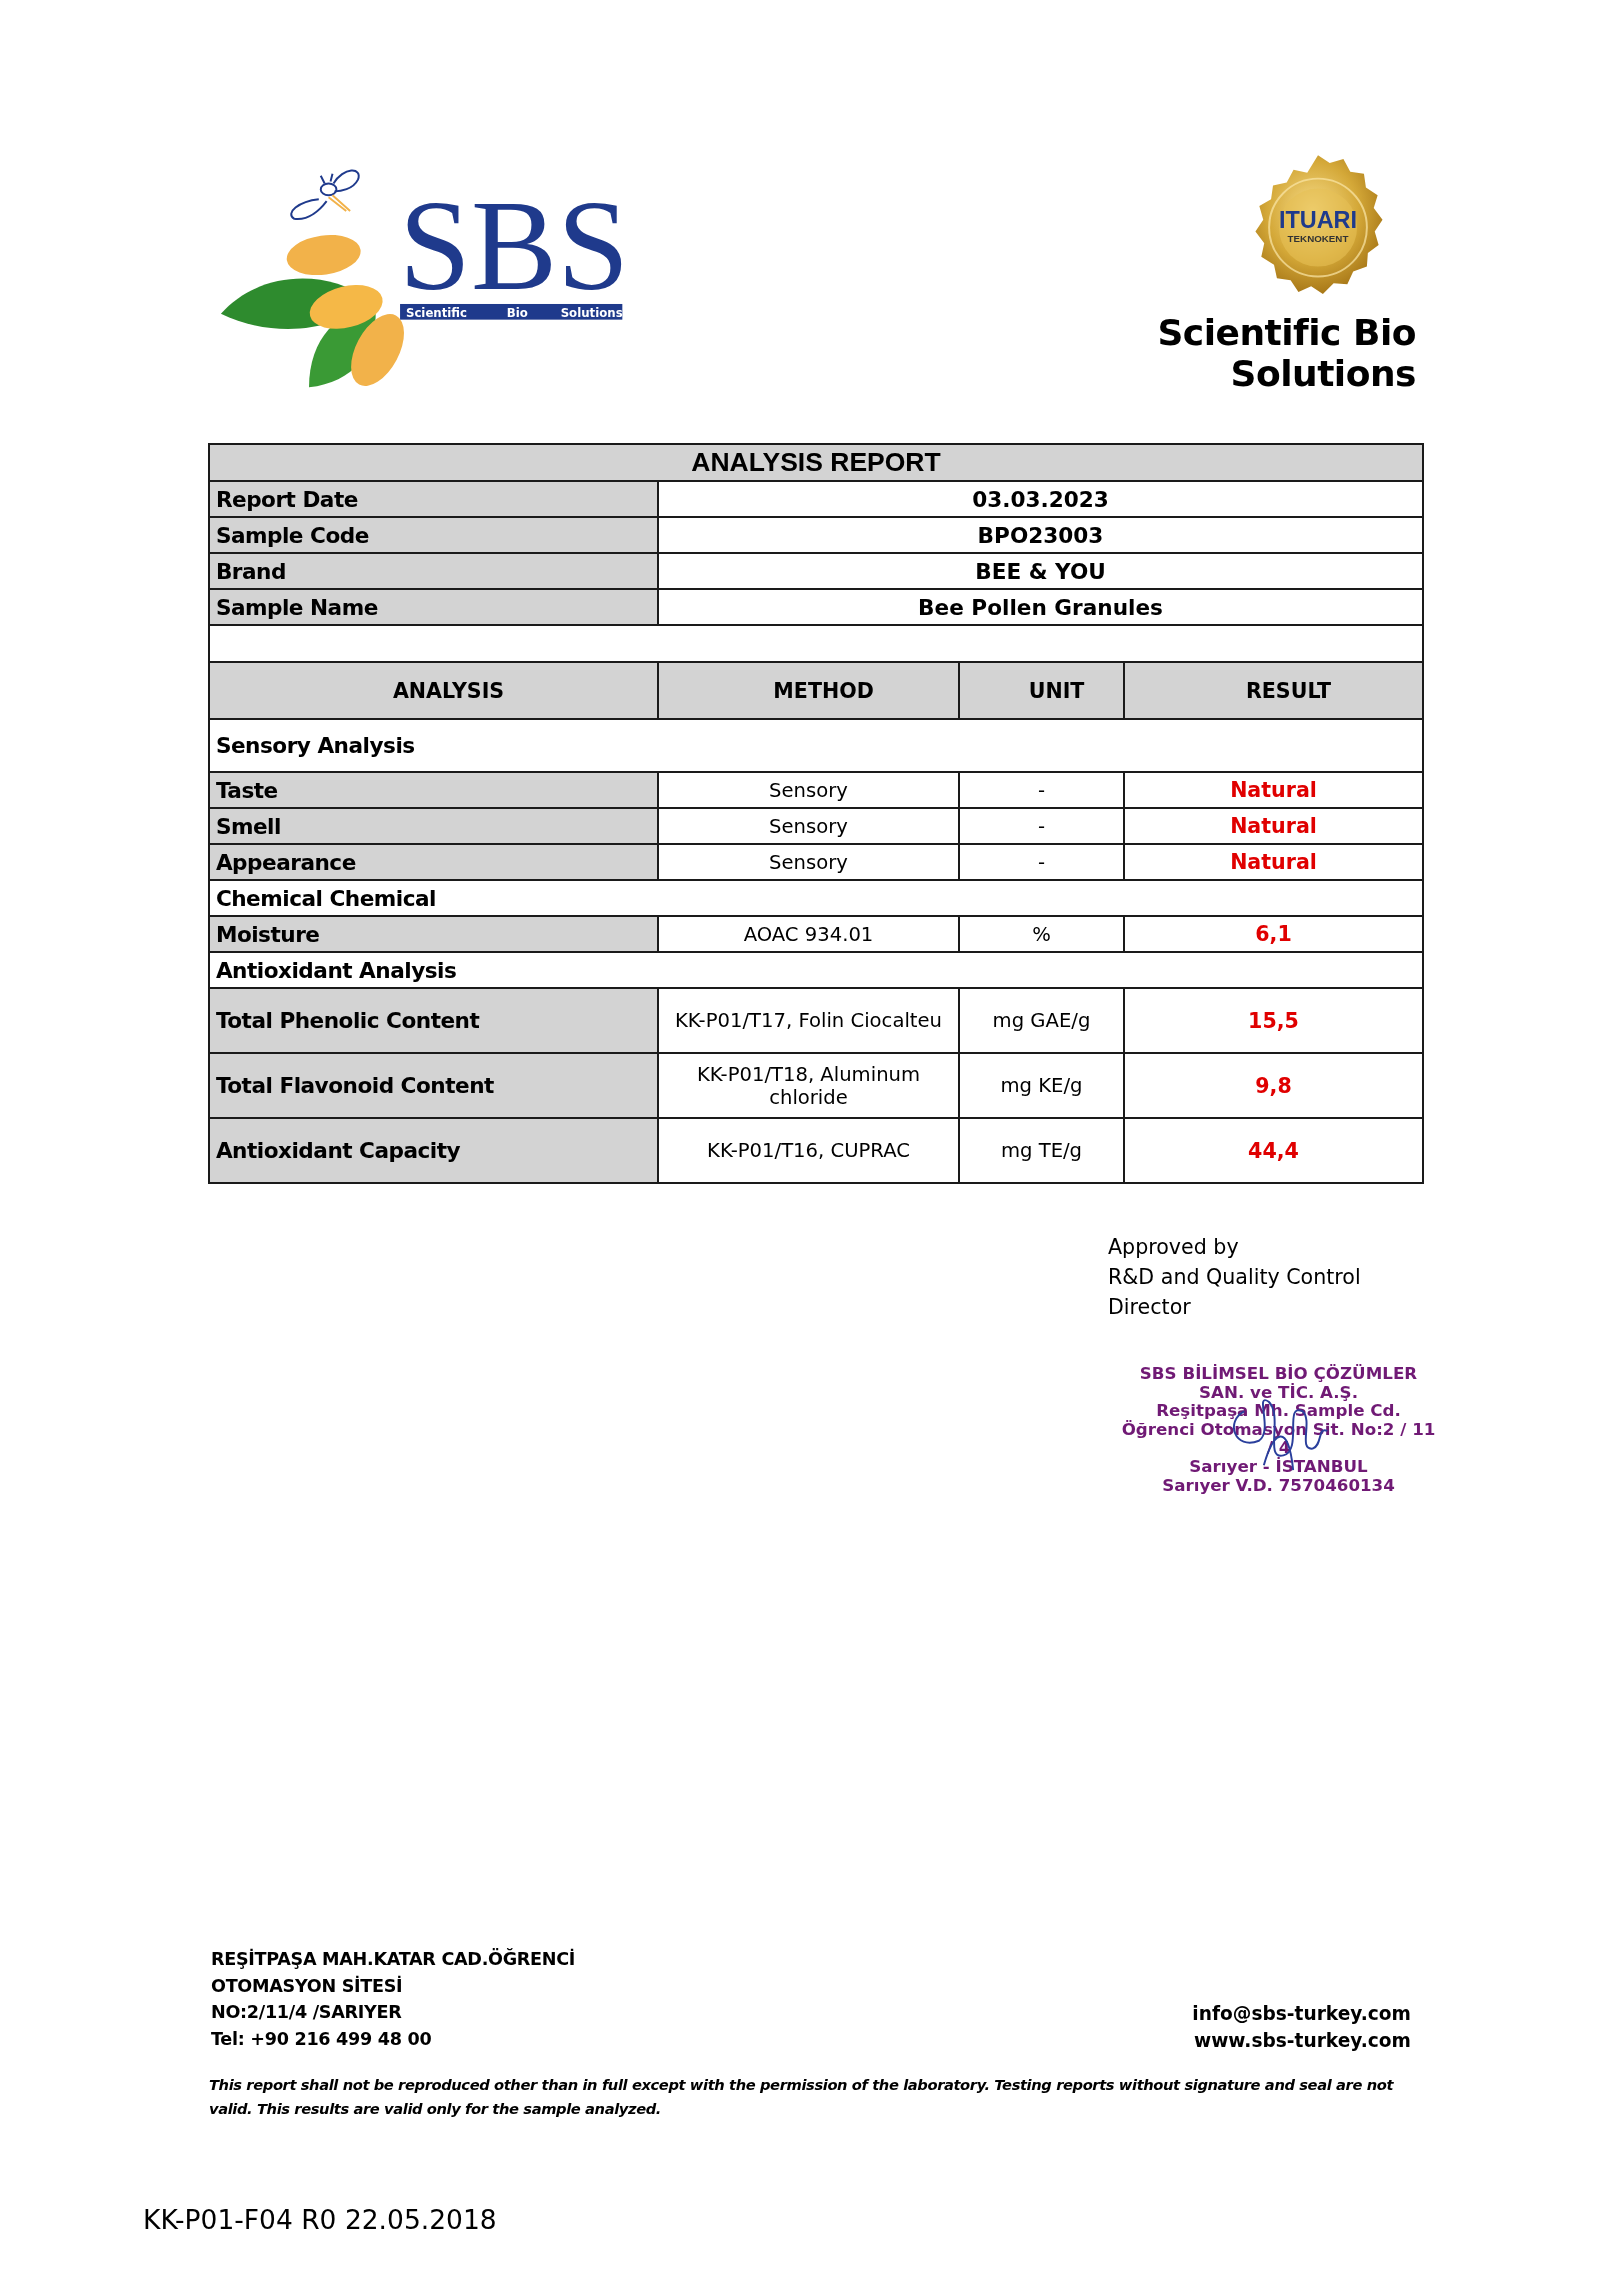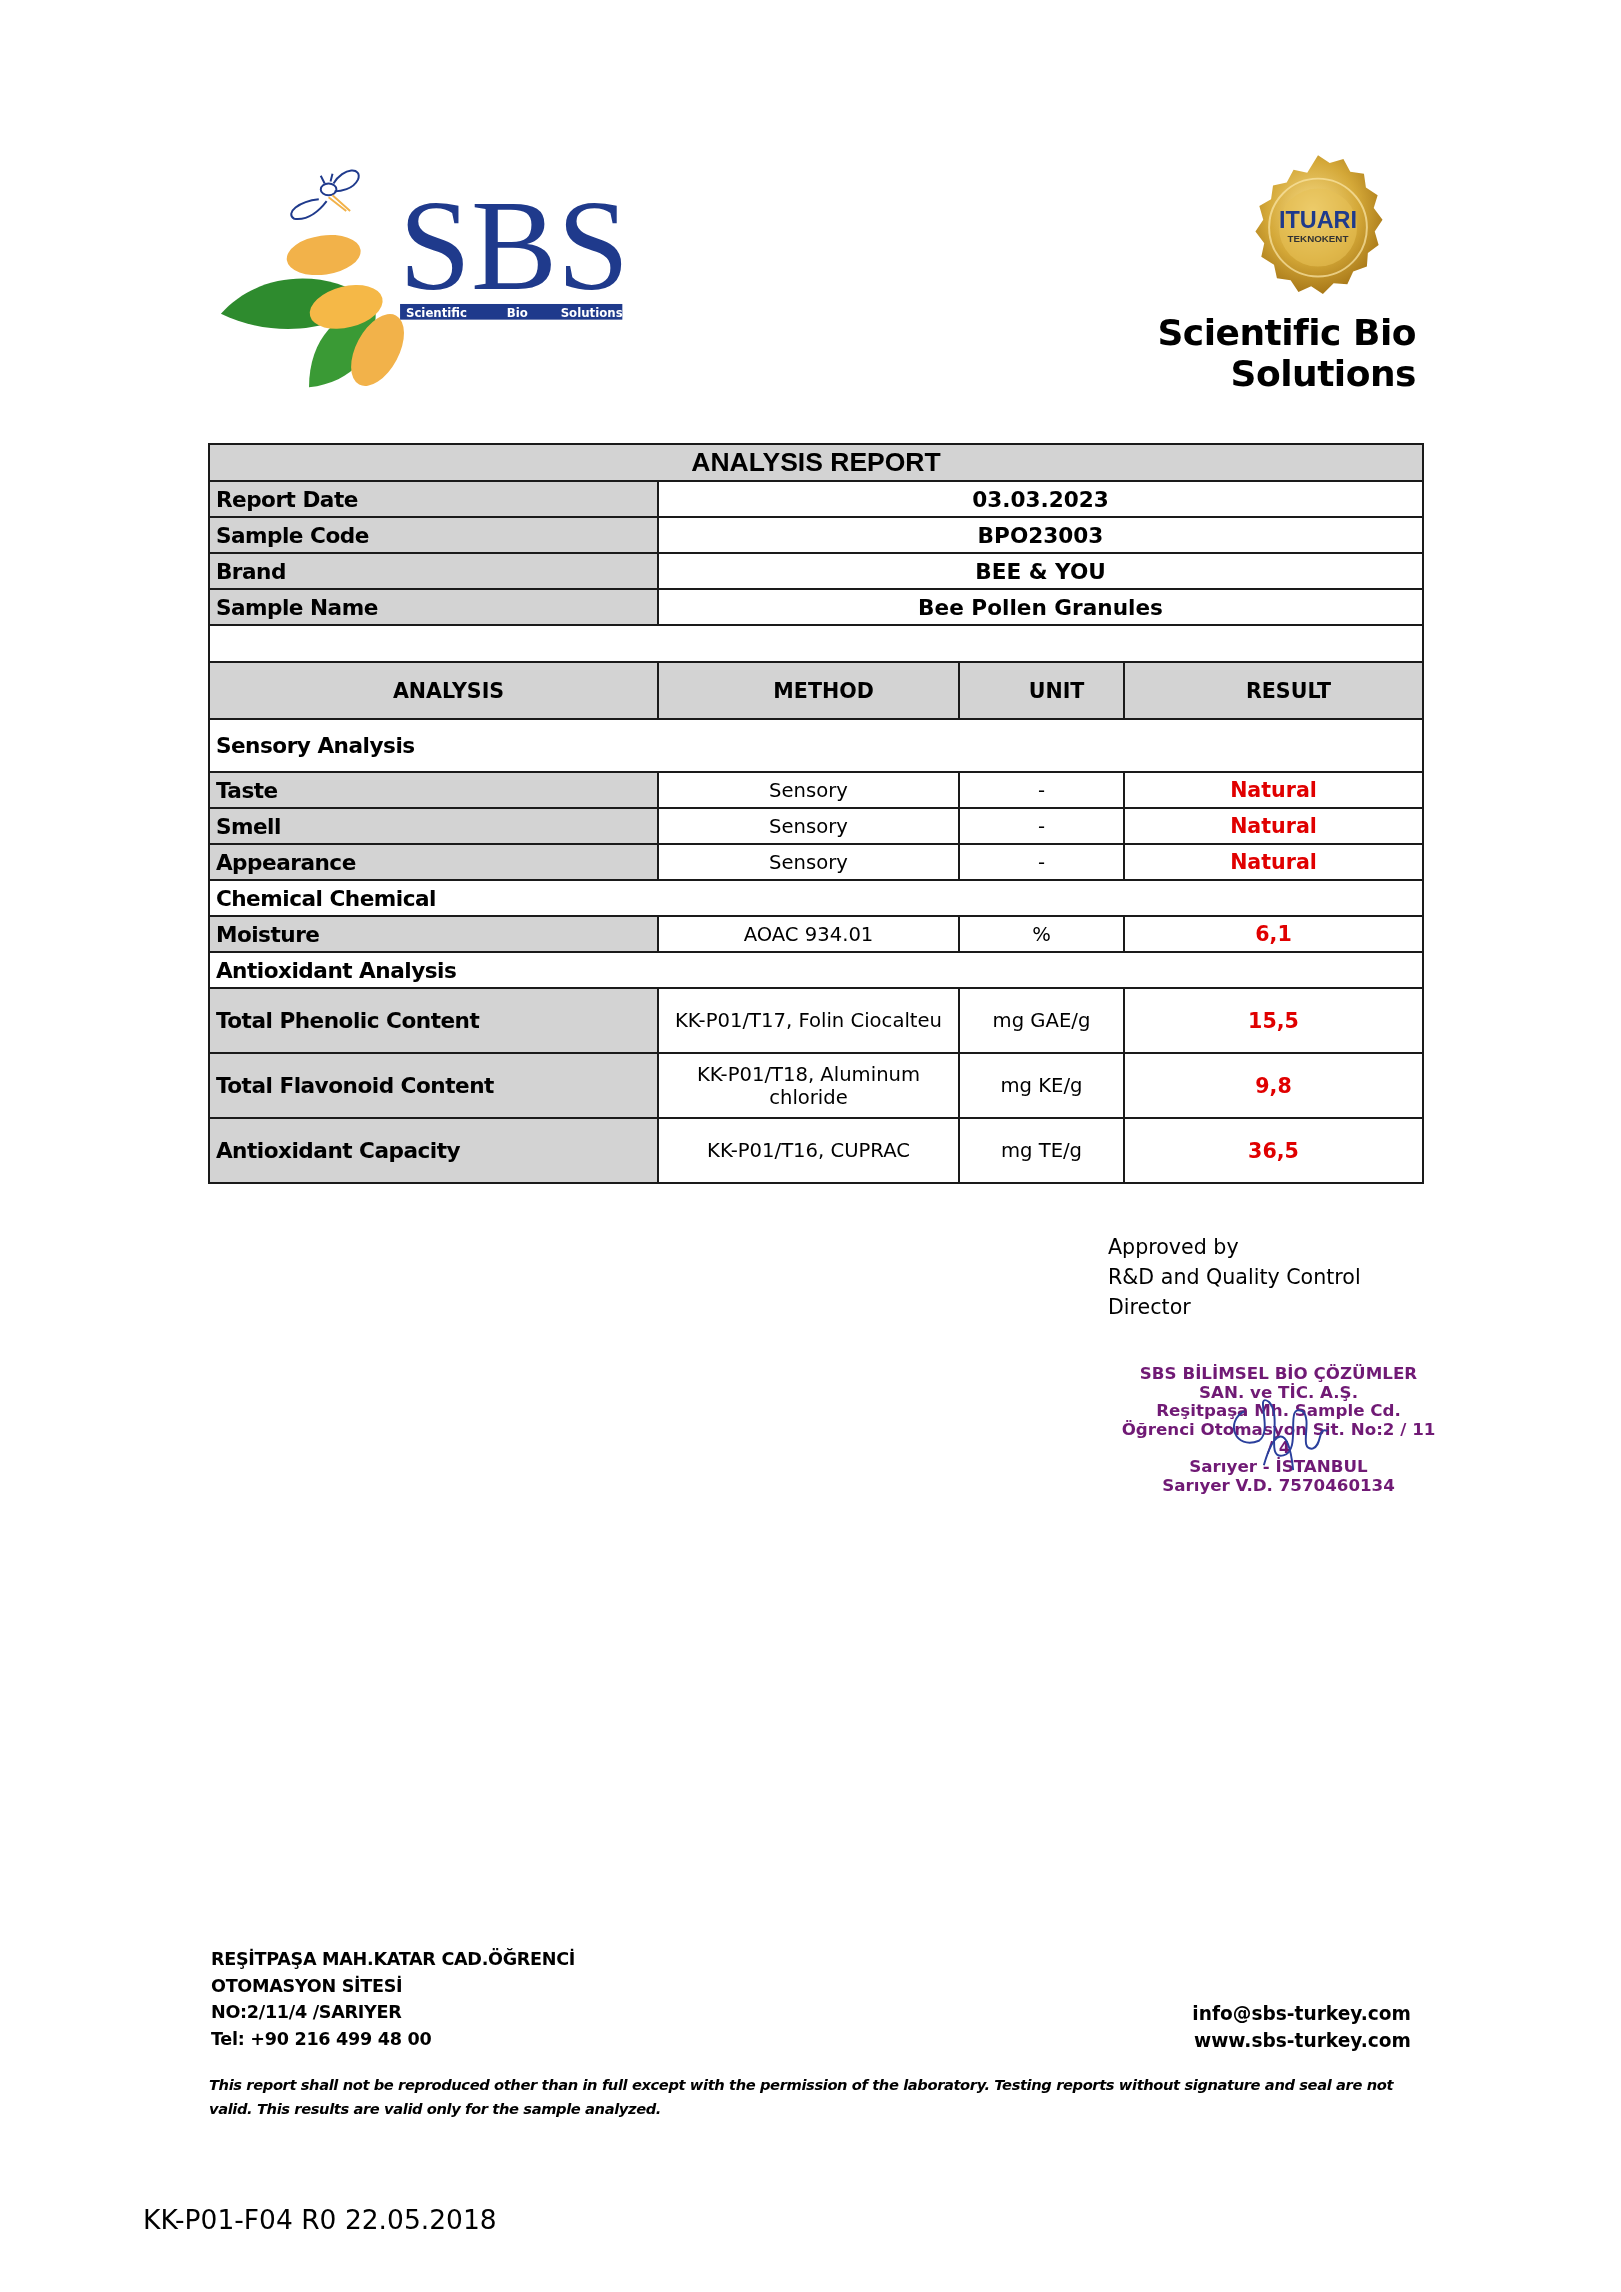--- a/index.html
+++ b/index.html
@@ -166,21 +166,21 @@
         <tr>
           <td class="grey lbl tall">Total  Flavonoid Content</td>
           <td class="cell tall">KK-P01/T18, Aluminum chloride</td>
           <td class="cell tall">mg KE/g</td>
           <td class="res tall">9,8</td>
         </tr>
         <tr>
           <td class="grey lbl tall">Antioxidant Capacity</td>
           <td class="cell tall">KK-P01/T16, CUPRAC</td>
           <td class="cell tall">mg TE/g</td>
-          <td class="res tall">36,5</td>
+          <td class="res tall">44,4</td>
         </tr>
       </tbody>
   </table>
 </div>
 
 <div id="approval" class="abs">
   <div>Approved by</div>
   <div>R&amp;D and Quality Control</div>
   <div>Director</div>
 </div>

